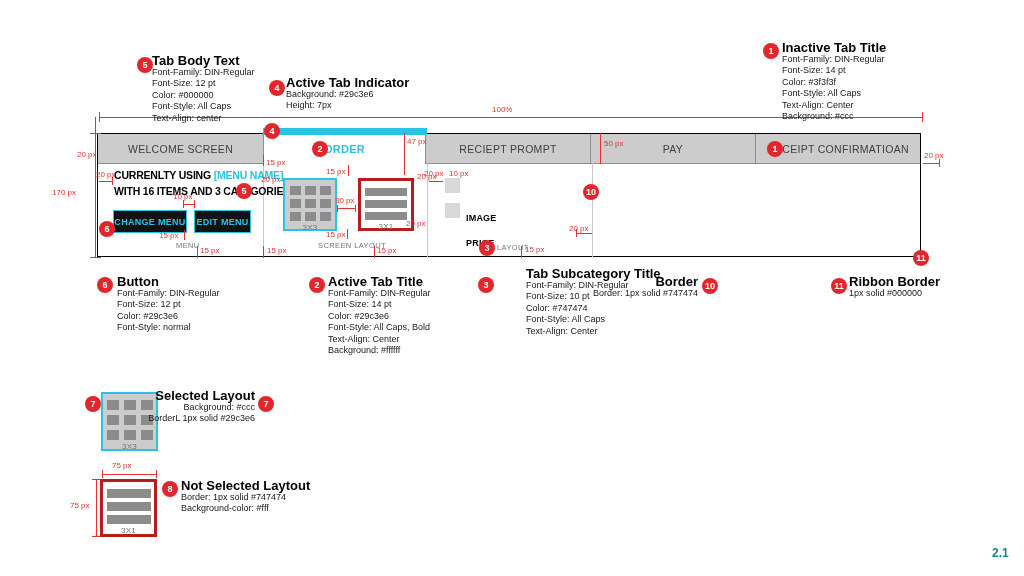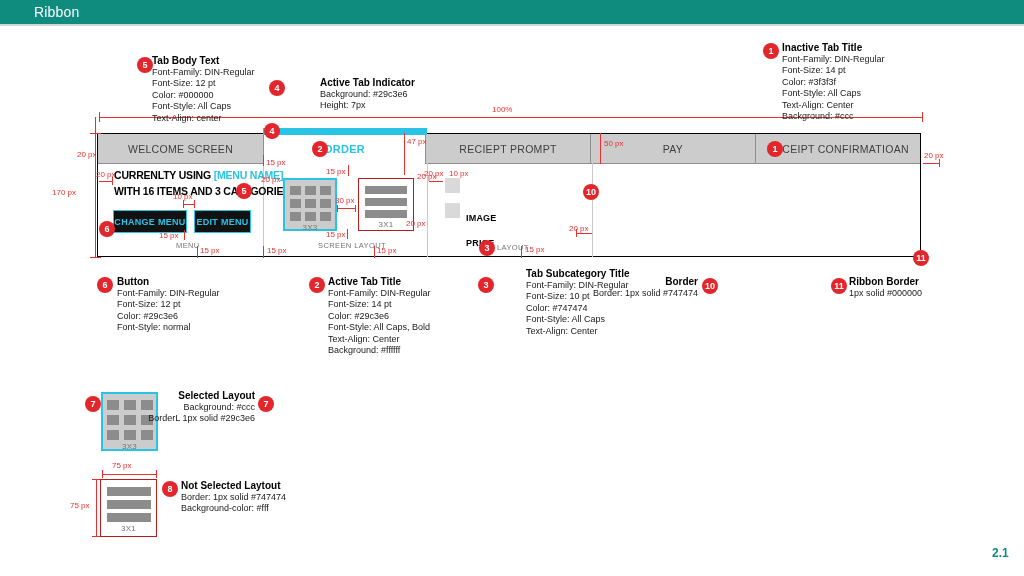--- a/index.html
+++ b/index.html
@@ -13,46 +13,43 @@
   .tab{box-sizing:border-box;display:flex;align-items:center;justify-content:center;font-size:10.5px;color:#3f3f3f;background:#ccc;border-right:1px solid #8f8f8f;border-bottom:1px solid #8f8f8f;letter-spacing:.3px;white-space:nowrap;}
   .tab.active{background:#fff;border-bottom:none;color:#29c3e6;font-weight:bold;font-size:11px;}
   .indicator{position:absolute;left:165px;top:-6px;width:164px;height:7px;background:#29c3e6;z-index:3;}
   .vdiv{position:absolute;width:1px;background:#c9c9c9;}
   .mocktext{position:absolute;font-weight:bold;font-size:10.5px;letter-spacing:-0.2px;color:#000;white-space:nowrap;}
   .cyan{color:#29c3e6;}
   .mbtn{position:absolute;background:#121212;border:1px solid #29c3e6;color:#29c3e6;font-size:9px;font-weight:bold;letter-spacing:.3px;display:flex;align-items:center;justify-content:center;box-sizing:border-box;cursor:pointer;}
   .seclabel{position:absolute;font-size:7.5px;color:#747474;letter-spacing:.4px;white-space:nowrap;}
   .thumb{position:absolute;box-sizing:border-box;display:flex;flex-direction:column;align-items:center;}
   .thumb.sel{background:#ccc;border:2px solid #29c3e6;}
-  .thumb.unsel{background:#fff;border:1px solid #b91c1c;}
+  .thumb.unsel{background:#fff;border:3px solid #b91c1c;}
   .grid3{display:grid;grid-template-columns:repeat(3,11px);gap:4px;margin-top:6px;}
   .grid3 .cell{width:11px;height:9px;background:#8c8c8c;}
   .bars{display:flex;flex-direction:column;gap:4px;margin-top:7px;align-items:center;}
   .bars .bar{width:42px;height:8px;background:#8c8c8c;}
   .thumb-label{font-size:8px;color:#747474;margin-top:2px;letter-spacing:.3px;}
   .cbox{position:absolute;width:15px;height:15px;background:#d9d9d9;cursor:pointer;}
   .cbox-label{position:absolute;font-size:9px;font-weight:bold;color:#000;letter-spacing:.2px;white-space:nowrap;margin-top:32px;}
   
   .m{position:absolute;color:#e8312f;font-size:8px;line-height:9px;white-space:nowrap;z-index:6;}
   .rline{position:absolute;background:#e8312f;z-index:5;}
   .badge{position:absolute;width:16px;height:16px;border-radius:50%;background:#e2262c;color:#fff;font-size:9px;font-weight:bold;display:flex;align-items:center;justify-content:center;z-index:8;}
   .callout{position:absolute;z-index:7;}
-  .co-title{font-weight:bold;font-size:10px;color:#000;line-height:11.5px;white-space:nowrap;}
+  .co-title{font-weight:bold;font-size:13px;color:#000;line-height:11.5px;white-space:nowrap;}
   .co-line{font-size:9px;color:#1a1a1a;line-height:11.5px;white-space:nowrap;}
   .right{text-align:right;}
   .pagenum{position:absolute;left:992px;top:546px;color:#0f8c7e;font-weight:bold;font-size:12px;}
 </style>
 </head>
 <body>
 
 <div id="canvas">
 
-  <div class="topbar">
-    <div class="topbar-title">Ribbon</div>
-  </div>
 
   <div class="ribbon">
     <div class="indicator"></div>
     <div class="tabs">
       <div class="tab" style="width:166px;">
           <span>WELCOME SCREEN</span>
         </div>
       <div class="tab active" style="width:162px;">
           <span>ORDER</span>
         </div>
@@ -187,21 +184,21 @@
   <div class="callout" style="left:152px;top:55px;">
     <div class="co-title">Tab Body Text</div>
     <div class="co-line">Font-Family: DIN-Regular</div>
     <div class="co-line">Font-Size: 12 pt</div>
     <div class="co-line">Color: #000000</div>
     <div class="co-line">Font-Style: All Caps</div>
     <div class="co-line">Text-Align: center</div>
   </div>
 
   <div class="badge" style="left:269px;top:80px;">4</div>
-  <div class="callout" style="left:286px;top:77px;margin-left:34px;">
+  <div class="callout" style="left:286px;top:77px;">
     <div class="co-title">Active Tab Indicator</div>
     <div class="co-line">Background: #29c3e6</div>
     <div class="co-line">Height: 7px</div>
   </div>
 
   <div class="badge" style="left:763px;top:43px;">1</div>
   <div class="callout" style="left:782px;top:42px;">
     <div class="co-title">Inactive Tab Title</div>
     <div class="co-line">Font-Family: DIN-Regular</div>
     <div class="co-line">Font-Size: 14 pt</div>

